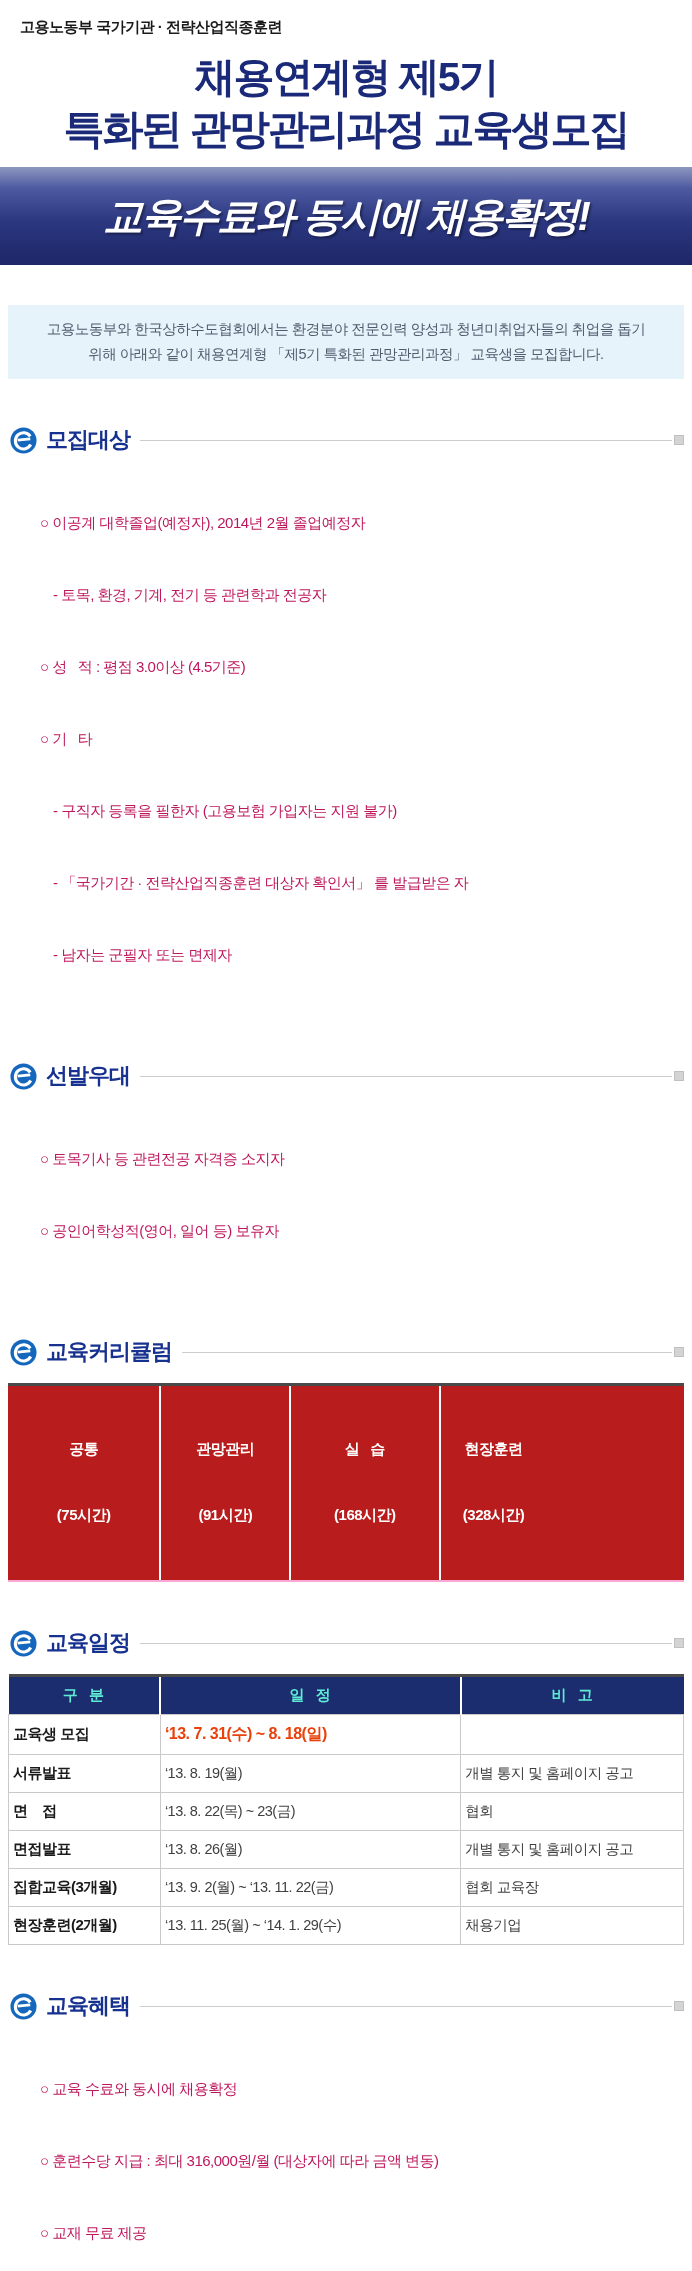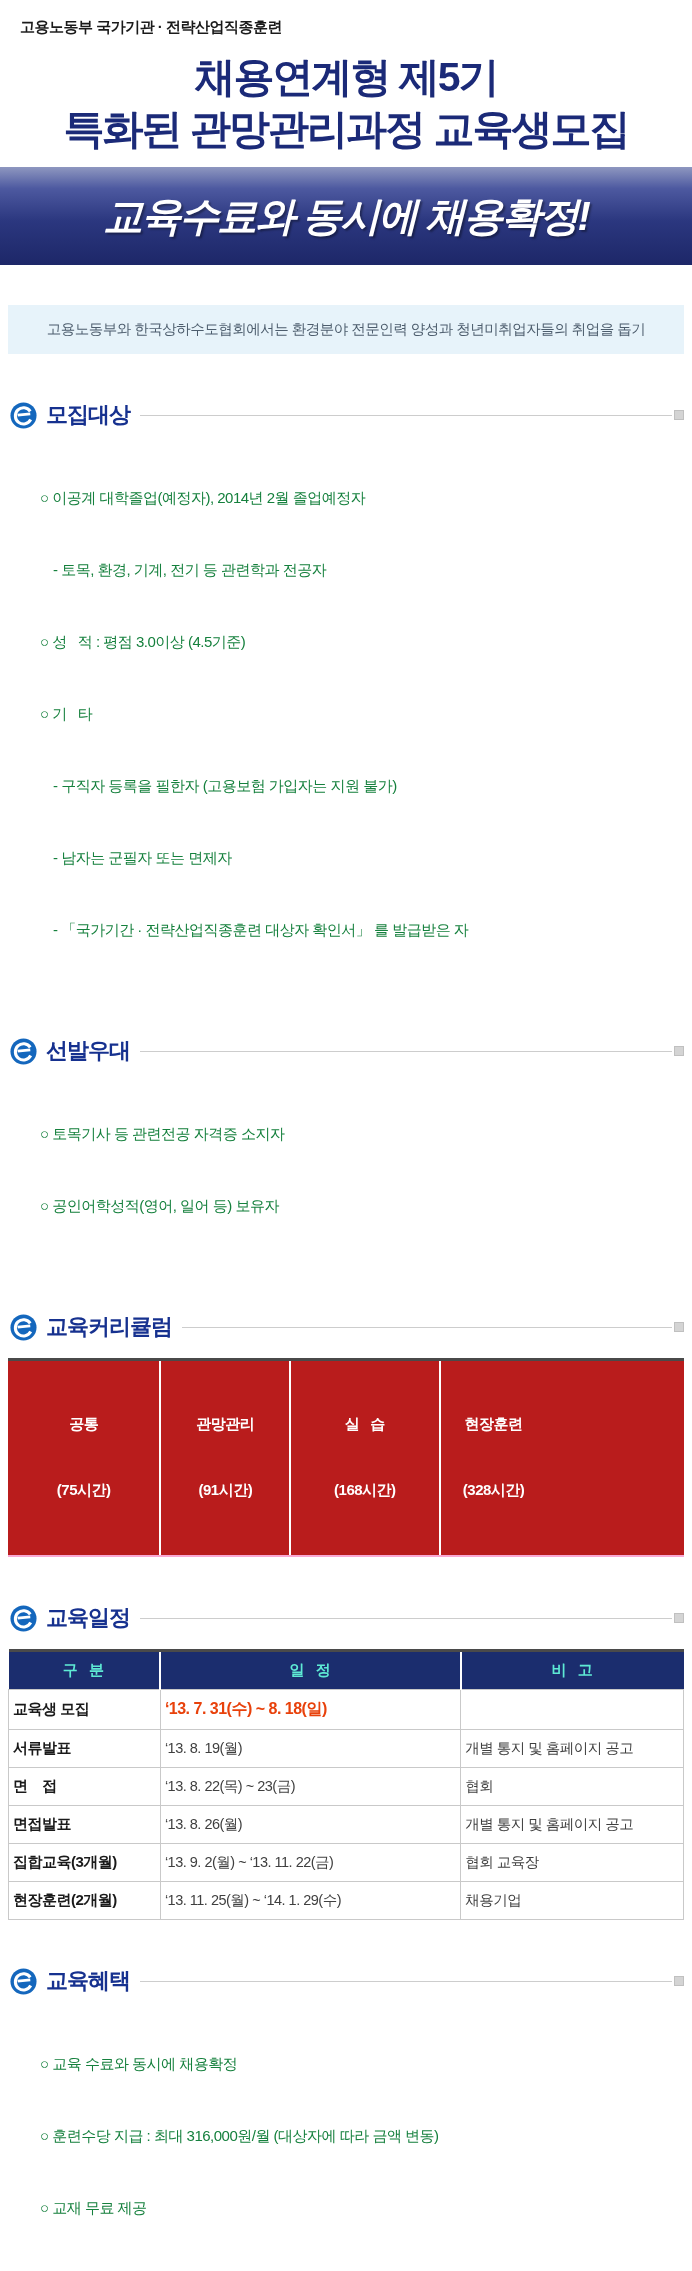--- a/index.html
+++ b/index.html
@@ -18,21 +18,21 @@
 
   .intro-box{margin:40px 8px 0;background:#e7f3fa;padding:12px 8px;text-align:center;
     font-size:14.5px;line-height:25px;color:#4d5d6d;letter-spacing:-0.5px;}
 
   .section-header{display:flex;align-items:center;margin:46px 8px 0 10px;}
   .section-icon{flex:0 0 auto;width:27px;height:27px;margin-right:9px;}
   .section-title{color:#16318f;font-size:22px;font-weight:800;letter-spacing:-1px;white-space:nowrap;}
   .section-rule{flex:1;height:1px;background:#cdcdcd;margin-left:10px;}
   .rule-sq{flex:0 0 auto;width:8px;height:8px;background:#d4d4d4;border:1px solid #c0c0c0;margin-left:2px;}
 
-  .bullet-list{margin:8px 0 0 40px;font-size:15px;line-height:24px;color:#15803d;
+  .bullet-list{margin:8px 0 0 40px;font-size:15px;line-height:24px;color:#be185d;
     letter-spacing:-0.5px;white-space:pre-wrap;}
   .bullet-list .lv2{margin-left:13px;}
 
   
   .curr-table{margin:16px 8px 0;display:flex;border-top:3px solid #4a4a4a;border-bottom:2px solid #f9a8d4;
     background:#b91c1c;}
   .curr-cell{color:#fff;text-align:center;padding:8px 0 10px;font-weight:bold;font-size:15px;
     line-height:22px;border-right:2px solid #fff;white-space:pre-wrap;letter-spacing:-0.5px;}
   .curr-cell:last-child{border-right:none;}
   .cw0{flex-basis:22.4%;} .cw1{flex-basis:21.2%;} .cw2{flex-basis:18.9%;} .cw3{flex-basis:21.8%;} .cw4{flex-basis:15.7%;}
@@ -59,42 +59,43 @@
     <div>채용연계형 제5기</div>
     <div>특화된 관망관리과정 교육생모집</div>
   </div>
 
   <div class="banner">
     <span class="banner-text">교육수료와 동시에 채용확정!</span>
   </div>
 
   <div class="intro-box">
     <div>고용노동부와 한국상하수도협회에서는 환경분야 전문인력 양성과 청년미취업자들의 취업을 돕기</div>
+    <div>위해 아래와 같이 채용연계형 「제5기 특화된 관망관리과정」 교육생을 모집합니다.</div>
   </div>
 
   <div class="section-header">
     <span class="section-icon">
       <svg viewBox="0 0 30 30" width="27" height="27">
           <circle cx="15" cy="15" r="14.5" fill="#1467bd"></circle>
           <path d="M22.5,10.5 A9,9 0 1,0 23,19.5" fill="none" stroke="#fff" stroke-width="3.4"></path>
           <path d="M8.5,14.6 L22.5,13.2" stroke="#fff" stroke-width="3"></path>
         </svg>
     </span>
     <span class="section-title">모집대상</span>
     <span class="section-rule"></span>
     <span class="rule-sq"></span>
   </div>
   <div class="bullet-list">
     <div>○ 이공계 대학졸업(예정자), 2014년 2월 졸업예정자</div>
     <div class="lv2">- 토목, 환경, 기계, 전기 등 관련학과 전공자</div>
     <div>○ 성   적 : 평점 3.0이상 (4.5기준)</div>
     <div>○ 기   타</div>
     <div class="lv2">- 구직자 등록을 필한자 (고용보험 가입자는 지원 불가)</div>
+    <div class="lv2">- 「국가기간 · 전략산업직종훈련 대상자 확인서」 를 발급받은 자</div>
     <div class="lv2">- 남자는 군필자 또는 면제자</div>
-    <div class="lv2">- 「국가기간 · 전략산업직종훈련 대상자 확인서」 를 발급받은 자</div>
   </div>
 
   <div class="section-header">
     <span class="section-icon">
       <svg viewBox="0 0 30 30" width="27" height="27">
           <circle cx="15" cy="15" r="14.5" fill="#1467bd"></circle>
           <path d="M22.5,10.5 A9,9 0 1,0 23,19.5" fill="none" stroke="#fff" stroke-width="3.4"></path>
           <path d="M8.5,14.6 L22.5,13.2" stroke="#fff" stroke-width="3"></path>
         </svg>
     </span>

